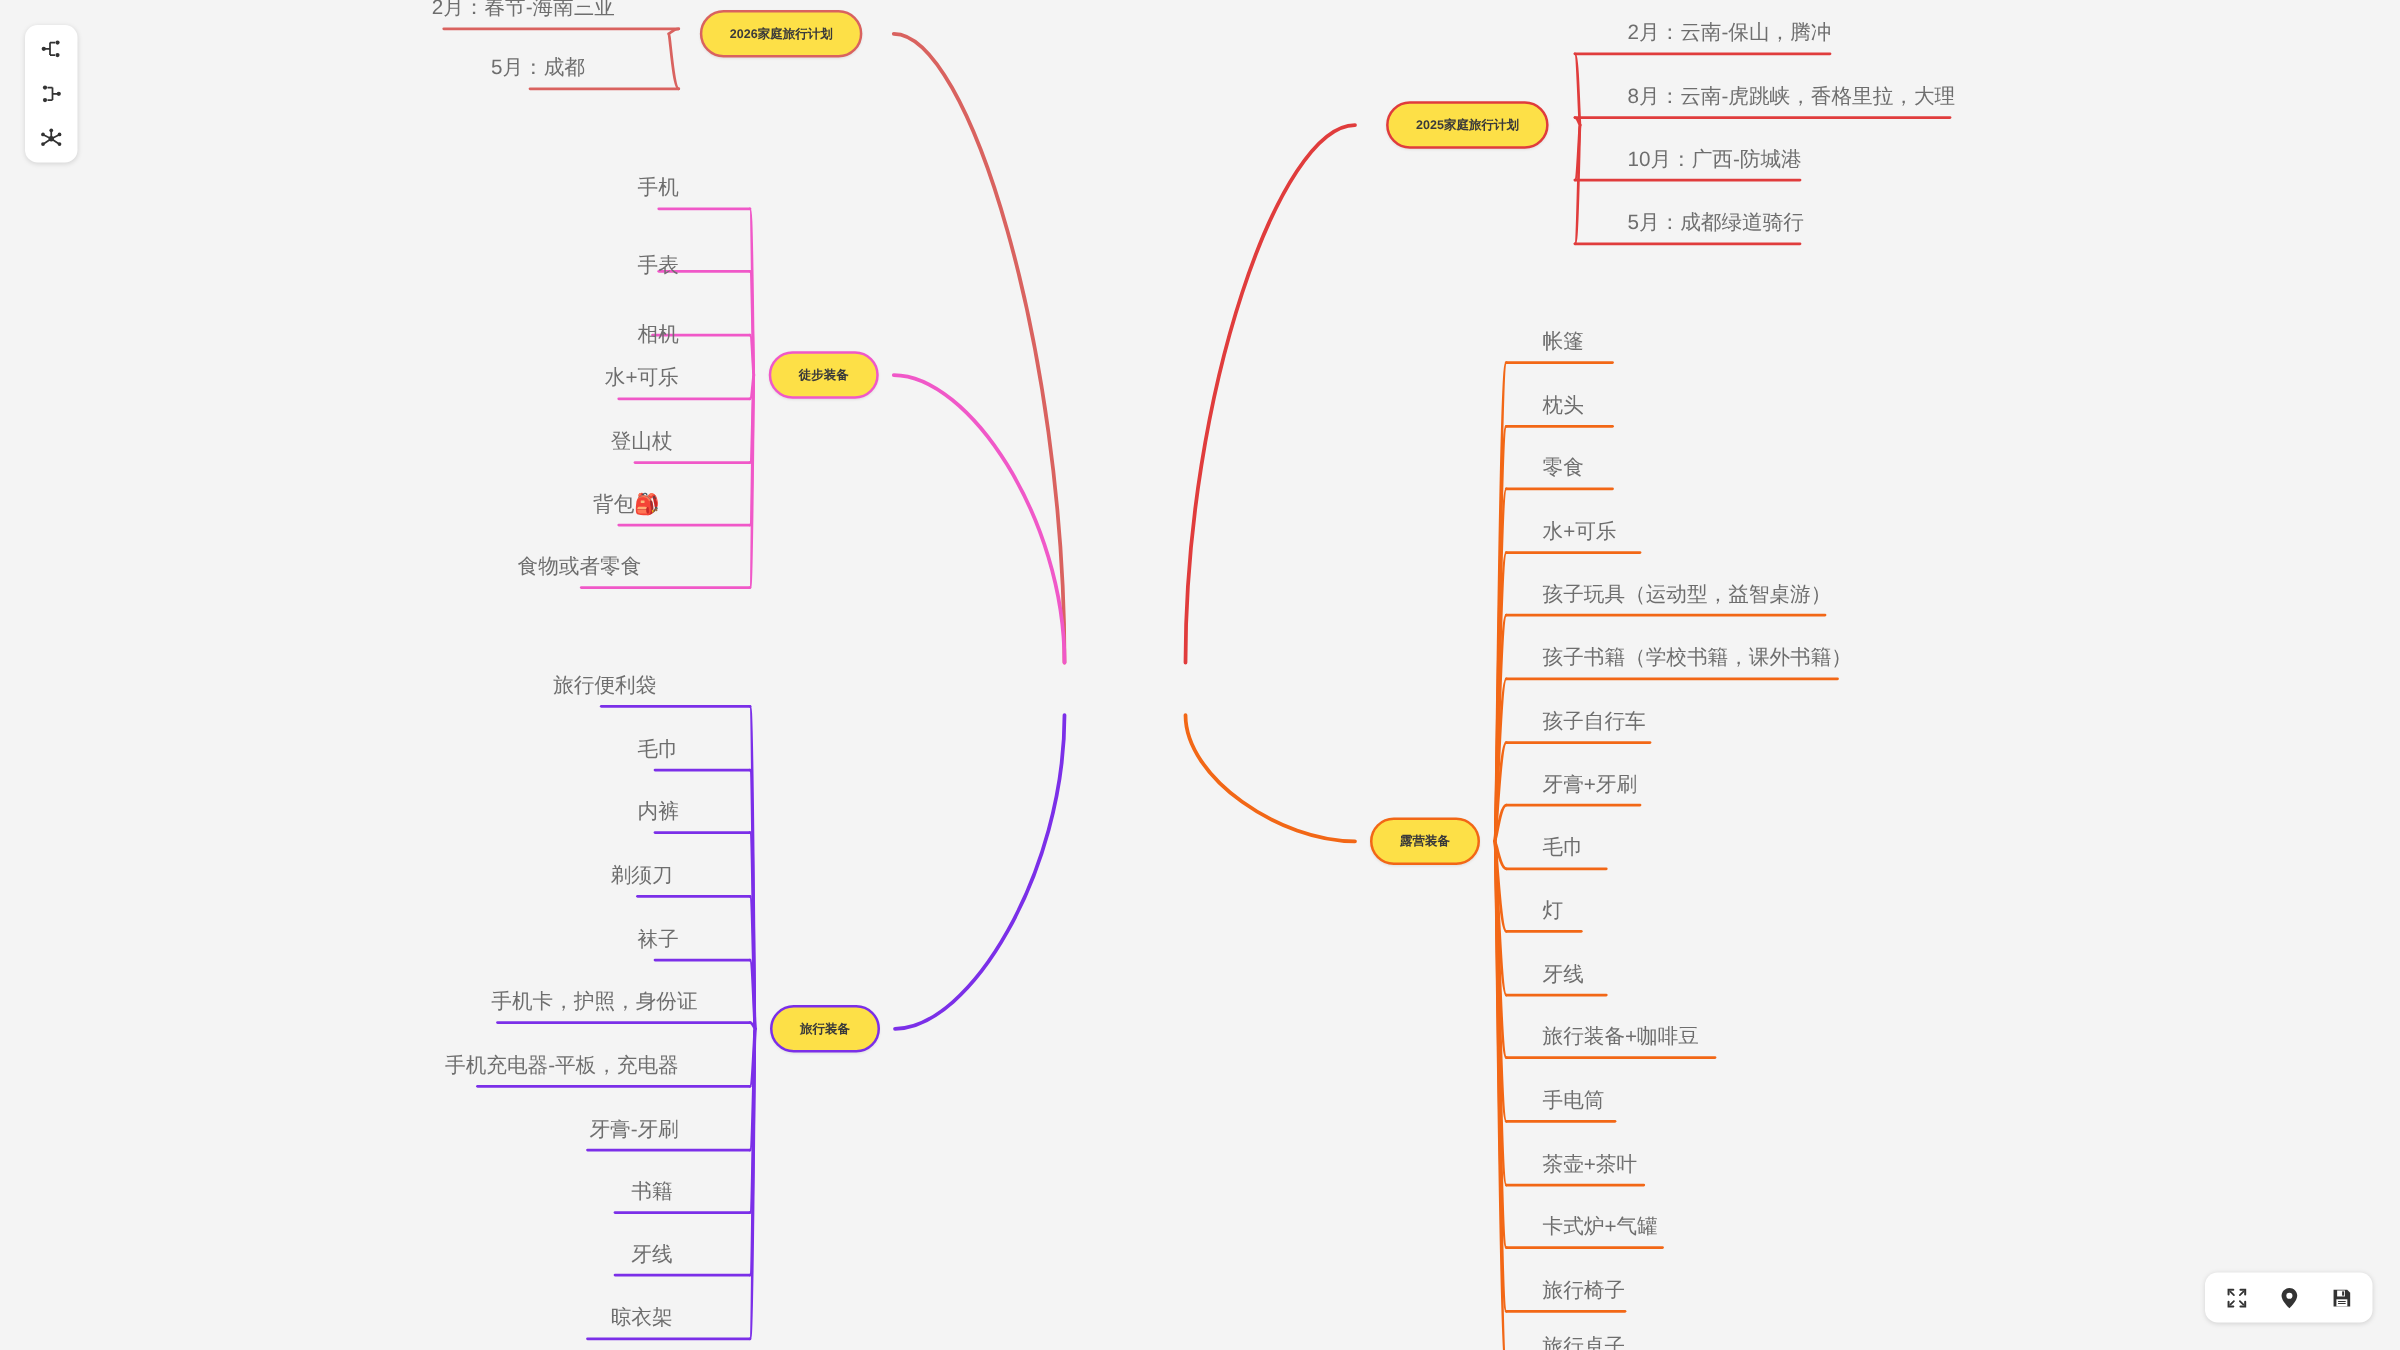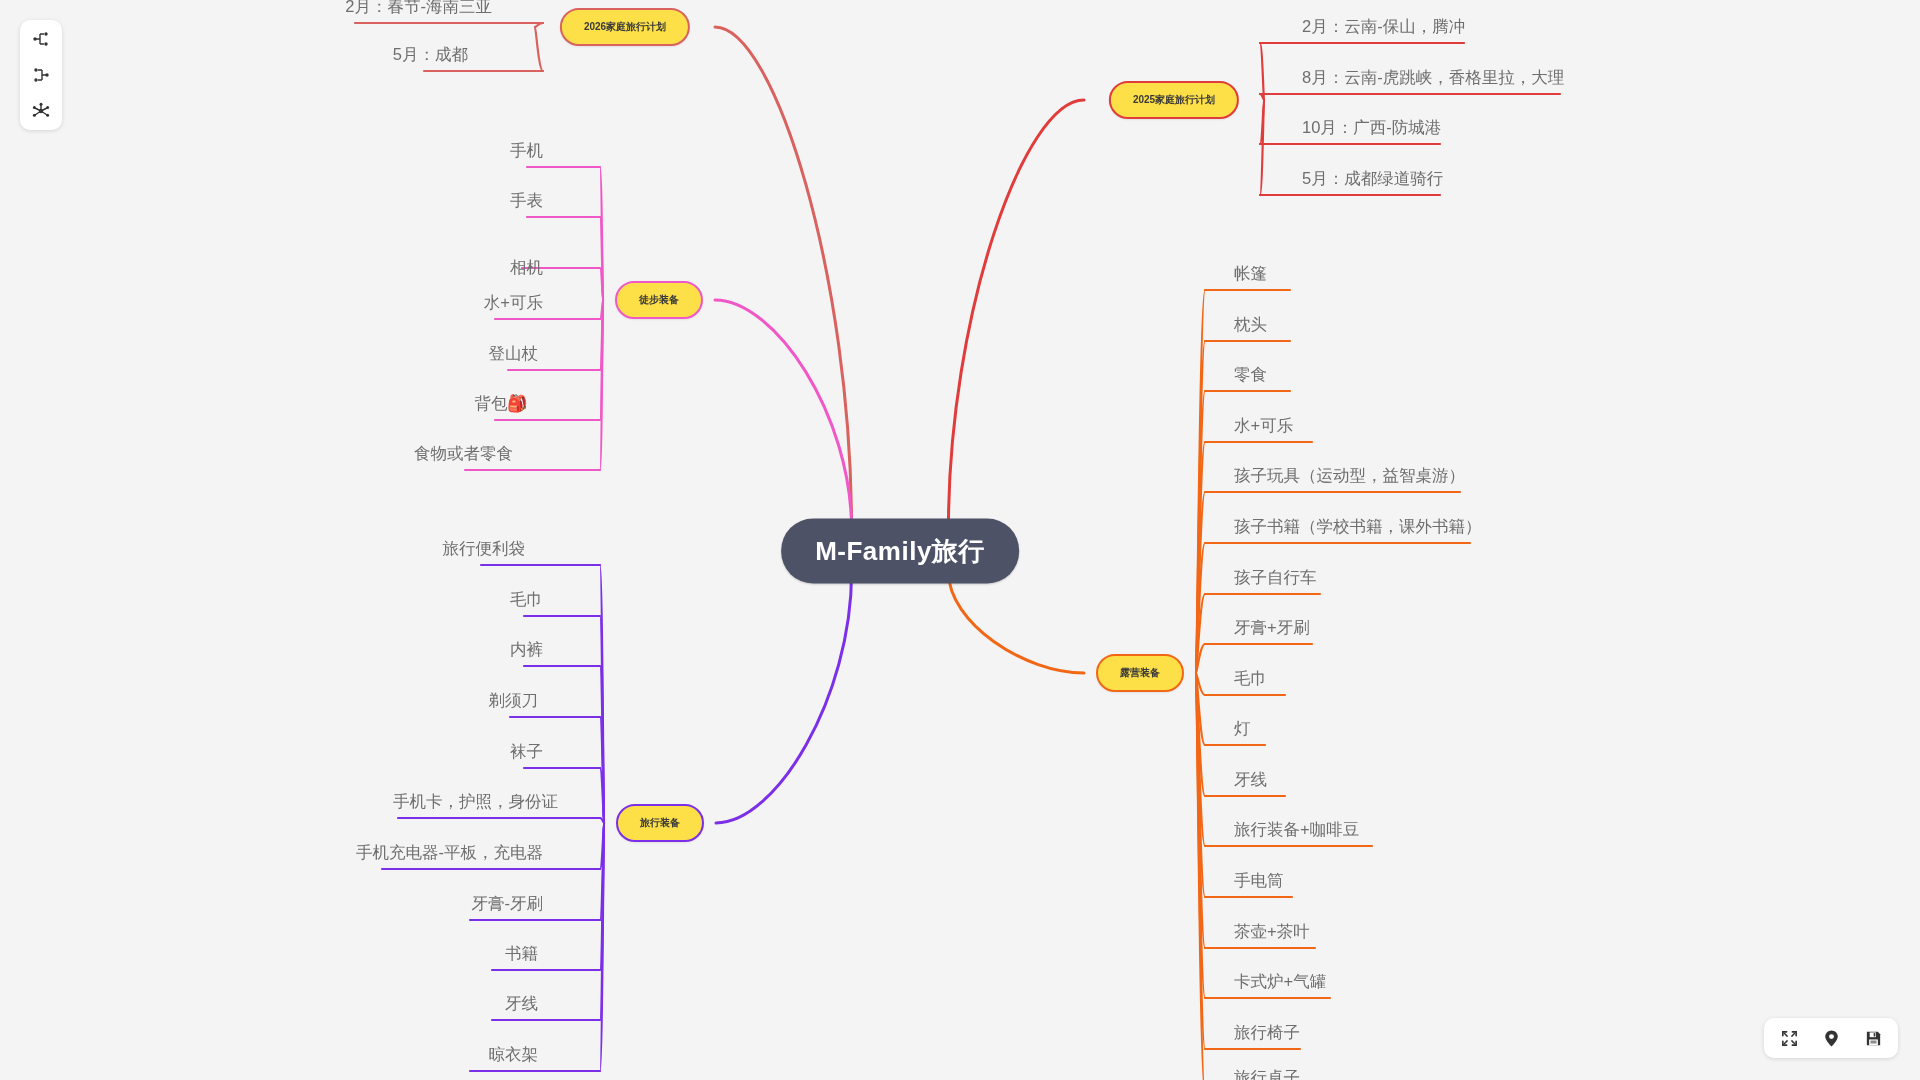--- a/index.html
+++ b/index.html
@@ -180,21 +180,21 @@
       <div class="node branch-node" style="left: 625px; top: 27px; border-color: rgb(217, 98, 95);"><span>2026家庭旅行计划</span></div>
       <div class="node leaf-node align-right" style="left: 494px; top: 9px;"><span>2月：春节-海南三亚</span></div>
       <div class="node leaf-node align-right" style="left: 470px; top: 57px;"><span>5月：成都</span></div>
       <div class="node branch-node" style="left: 1174px; top: 100px; border-color: rgb(224, 60, 60);"><span>2025家庭旅行计划</span></div>
       <div class="node leaf-node align-left" style="left: 1300px; top: 29px;"><span>2月：云南-保山，腾冲</span></div>
       <div class="node leaf-node align-left" style="left: 1300px; top: 80px;"><span>8月：云南-虎跳峡，香格里拉，大理</span></div>
       <div class="node leaf-node align-left" style="left: 1300px; top: 130px;"><span>10月：广西-防城港</span></div>
       <div class="node leaf-node align-left" style="left: 1300px; top: 181px;"><span>5月：成都绿道骑行</span></div>
       <div class="node branch-node" style="left: 659px; top: 300px; border-color: rgb(240, 88, 200);"><span>徒步装备</span></div>
       <div class="node leaf-node align-right" style="left: 545px; top: 153px; text-align: right;"><span>手机</span></div>
-      <div class="node leaf-node align-right" style="left: 545px; top: 203px;"><span>手表</span></div>
+      <div class="node leaf-node align-right" style="left: 545px; top: 215px;"><span>手表</span></div>
       <div class="node leaf-node align-right" style="left: 545px; top: 270px;"><span>相机</span></div>
       <div class="node leaf-node align-right" style="left: 545px; top: 305px;"><span>水+可乐</span></div>
       <div class="node leaf-node align-right" style="left: 540px; top: 356px;"><span>登山杖</span></div>
       <div class="node leaf-node align-right" style="left: 530px; top: 406px;"><span>背包🎒</span></div>
       <div class="node leaf-node align-right" style="left: 515px; top: 456px;"><span>食物或者零食</span></div>
       <div class="node branch-node" style="left: 660px; top: 823px; border-color: rgb(123, 47, 232);"><span>旅行装备</span></div>
       <div class="node leaf-node align-right" style="left: 527px; top: 551px;"><span>旅行便利袋</span></div>
       <div class="node leaf-node align-right" style="left: 545px; top: 602px;"><span>毛巾</span></div>
       <div class="node leaf-node align-right" style="left: 545px; top: 652px;"><span>内裤</span></div>
       <div class="node leaf-node align-right" style="left: 540px; top: 703px;"><span>剃须刀</span></div>
@@ -218,21 +218,20 @@
       <div class="node leaf-node align-left" style="left: 1232px; top: 731px;"><span>灯</span></div>
       <div class="node leaf-node align-left" style="left: 1232px; top: 782px;"><span>牙线</span></div>
       <div class="node leaf-node align-left" style="left: 1232px; top: 832px;"><span>旅行装备+咖啡豆</span></div>
       <div class="node leaf-node align-left" style="left: 1232px; top: 883px;"><span>手电筒</span></div>
       <div class="node leaf-node align-left" style="left: 1232px; top: 934px;"><span>茶壶+茶叶</span></div>
       <div class="node leaf-node align-left" style="left: 1232px; top: 984px;"><span>卡式炉+气罐</span></div>
       <div class="node leaf-node align-left" style="left: 1232px; top: 1035px;"><span>旅行椅子</span></div>
       <div class="node leaf-node align-left" style="left: 1232px; top: 1080px;"><span>旅行卓子</span></div>
     </div>
 
-  <div class="node root-node" id="root-node" style="left: 900px; top: 551px; background: rgb(78, 82, 103); color: rgb(255, 255, 255);">M-Family旅行</div>
 
   <div class="toolbar" id="left-toolbar">
     <div class="tool-icon" title="右侧树形布局">
       <svg width="20" height="20" viewBox="0 0 20 20">
         <path d="M5 10 H9 M9 5 V15 M9 5 H13 M9 15 H13" stroke="#333" stroke-width="1.4" fill="none"></path>
         <circle cx="4" cy="10" r="1.7" fill="#333"></circle>
         <circle cx="15" cy="5" r="1.7" fill="#333"></circle>
         <circle cx="15" cy="15" r="1.7" fill="#333"></circle>
       </svg>
     </div>

